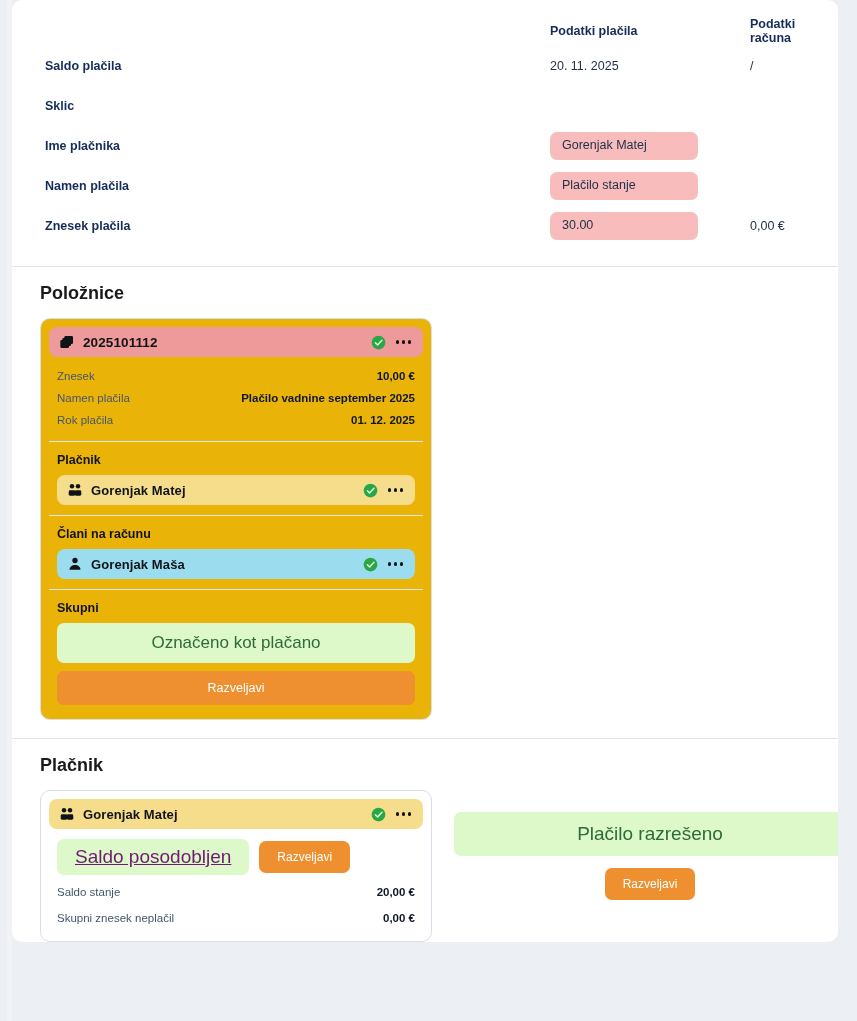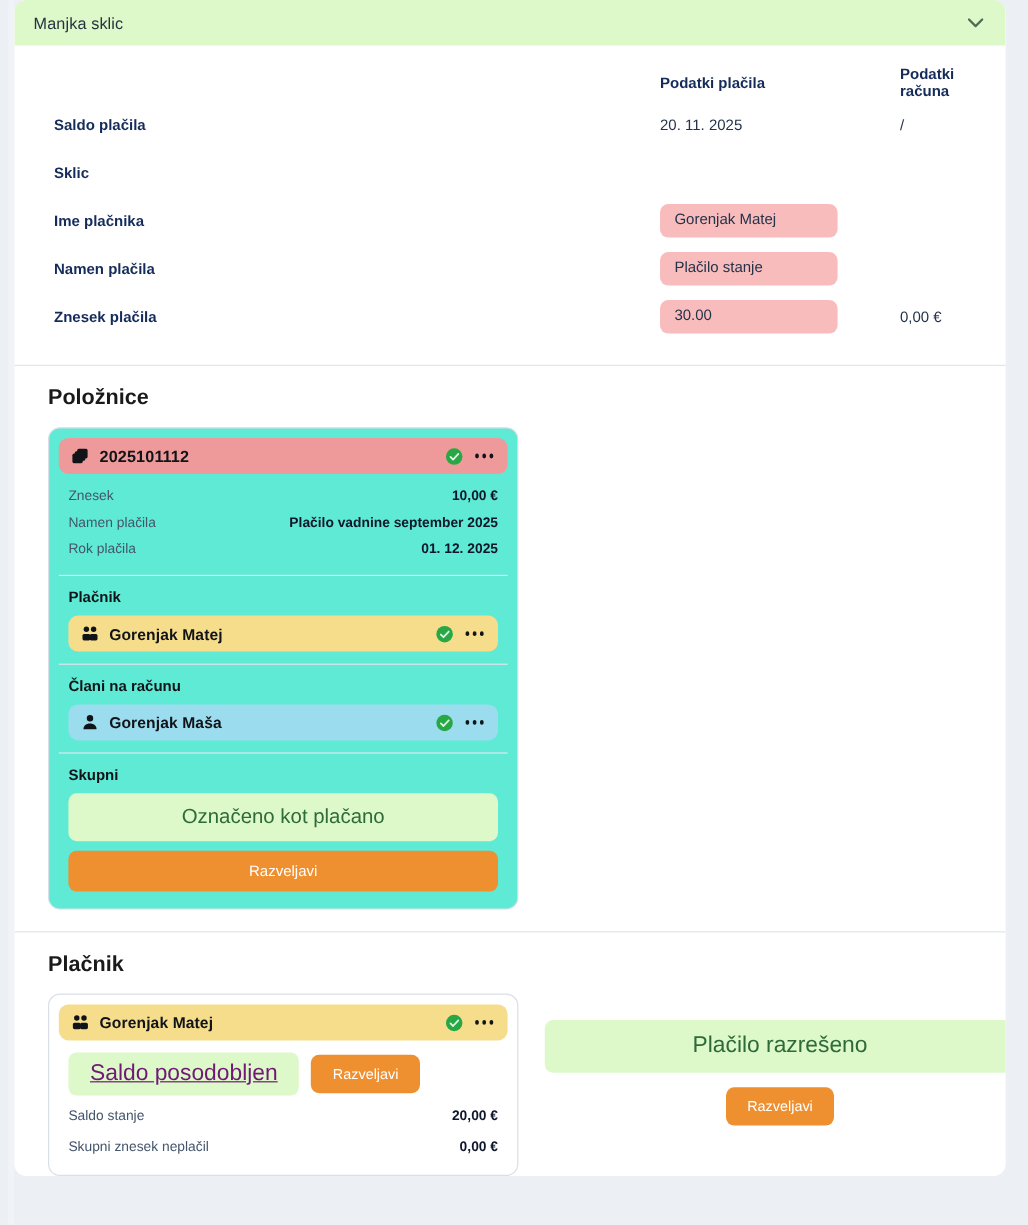--- a/index.html
+++ b/index.html
@@ -121,21 +121,21 @@
   }
 
   
   .bill-card {
     width: 392px;
     border: 1px solid #d9dee7;
     border-radius: 10px;
     padding: 8px 8px 14px 8px;
     margin-left: 10px;
     margin-bottom: 18px;
-    background: #5eead4;
+    background: #eab308;
   }
 
   .chip {
     display: flex;
     align-items: center;
     border-radius: 8px;
     padding: 0 10px;
     height: 30px;
     gap: 8px;
     cursor: pointer;
@@ -253,28 +253,20 @@
   .resolved-btn-row { text-align: center; width: 392px; padding-top: 12px; }
 </style>
 </head>
 <body>
 
 <div class="page">
   <div class="gutter-left"></div>
 
   <div class="card">
 
-    <div class="acc-header">
-      <span class="acc-title">Manjka sklic</span>
-      <span>
-        <svg class="chev" viewBox="0 0 24 24" fill="none" stroke="currentColor" stroke-width="2" stroke-linecap="round" stroke-linejoin="round">
-            <polyline points="6 9 12 15 18 9"></polyline>
-          </svg>
-      </span>
-    </div>
 
     <div class="detail">
 
       <div class="drow head">
         <div class="dlabel"></div>
         <div class="dcol1 dhead">Podatki plačila</div>
         <div class="dcol2 dhead">Podatki računa</div>
       </div>
 
       <div class="drow">

